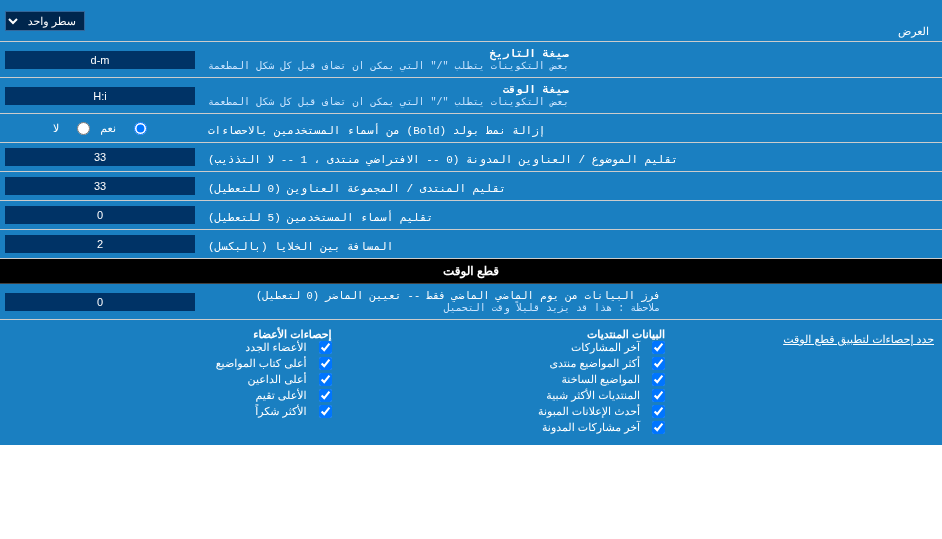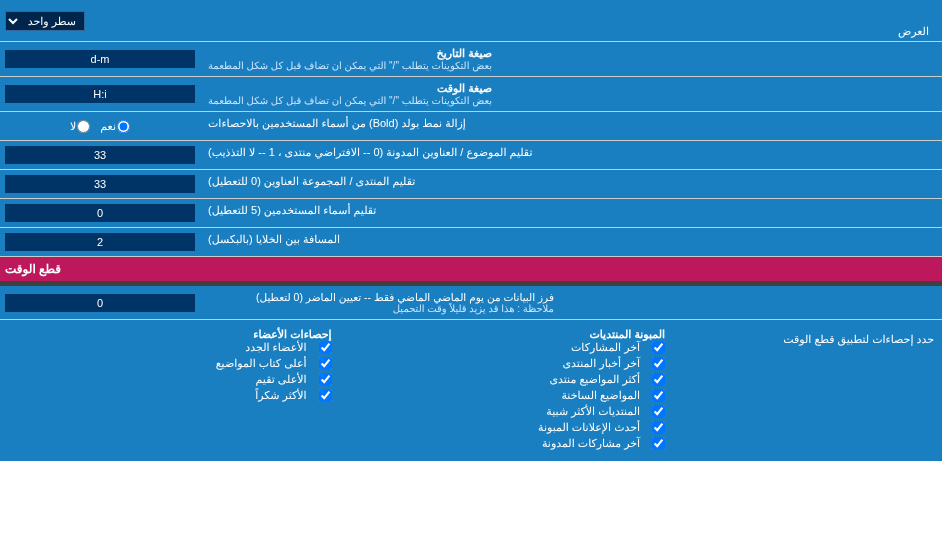--- a/index.html
+++ b/index.html
@@ -19,23 +19,24 @@
     }
 
     .label-cell {
       flex: 1;
       background: #1a7fc1;
       color: #fff;
       padding: 5px 8px;
       text-align: right;
       font-size: 11px;
       display: flex;
-      align-items: flex-start;
+      align-items: flex-end;
       justify-content: flex-end;
       min-height: 28px;
+      font-family: Liberation Mono, monospace;
     }
 
     .input-cell {
       width: 200px;
       background: #1a7fc1;
       padding: 3px 5px;
       display: flex;
       align-items: center;
       justify-content: center;
     }
@@ -44,44 +45,44 @@
       background: #003366;
       color: #fff;
       border: none;
       padding: 3px 6px;
       width: 100%;
       text-align: center;
       font-size: 11px;
     }
 
     .section-header {
-      background: #be185d;
-      color: #fff;
-      text-align: left;
+      background: #000000;
+      color: #fff;
+      text-align: center;
       padding: 5px;
       font-weight: bold;
       font-size: 12px;
-      border-bottom: 5px solid #404040;
+      border-bottom: 1px solid #404040;
       width: 100%;
     }
 
     .radio-cell {
       display: flex;
       align-items: center;
       gap: 10px;
       justify-content: center;
       direction: rtl;
     }
 
     .radio-label {
       color: #fff;
       font-size: 11px;
       display: flex;
       align-items: center;
-      gap: 1px;
+      gap: 18px;
     }
 
     .bottom-section {
       background: #1a7fc1;
       padding: 8px;
       display: flex;
       flex-direction: row;
       gap: 10px;
       direction: rtl;
     }
@@ -115,20 +116,21 @@
       flex: 0.8;
       display: flex;
       align-items: flex-start;
       padding-top: 5px;
     }
 
     .bottom-label-text {
       color: #fff;
       font-size: 11px;
       text-align: left;
+      text-decoration: underline;
     }
 
     .first-row-select {
       background: #1a7fc1;
       display: flex;
       justify-content: flex-end;
       align-items: center;
       padding: 3px 5px;
       border-bottom: 1px solid #ccc;
       gap: 8px;
@@ -249,28 +251,24 @@
   </div>
 </div>
 
 <div class="bottom-section">
 
   <div class="bottom-label-col">
     <span class="bottom-label-text">حدد إحصاءات لتطبيق قطع الوقت</span>
   </div>
 
   <div class="bottom-col">
-    <div class="bottom-col-title">المبونة المنتديات</div>
+    <div class="bottom-col-title">البيانات المنتديات</div>
     <div class="checkbox-item">
       <input type="checkbox" checked="" style="">
       <span>آخر المشاركات</span>
-    </div>
-    <div class="checkbox-item">
-      <input type="checkbox" checked="" style="">
-      <span>آخر أخبار المنتدى</span>
     </div>
     <div class="checkbox-item">
       <input type="checkbox" checked="" style="">
       <span>أكثر المواضيع منتدى</span>
     </div>
     <div class="checkbox-item">
       <input type="checkbox" checked="" style="">
       <span>المواضيع الساخنة</span>
     </div>
     <div class="checkbox-item">
@@ -292,20 +290,24 @@
     <div class="checkbox-item">
       <input type="checkbox" checked="" style="">
       <span>الأعضاء الجدد</span>
     </div>
     <div class="checkbox-item">
       <input type="checkbox" checked="" style="">
       <span>أعلى كتاب المواضيع</span>
     </div>
     <div class="checkbox-item">
       <input type="checkbox" checked="" style="">
+      <span>أعلى الداعين</span>
+    </div>
+    <div class="checkbox-item">
+      <input type="checkbox" checked="" style="">
       <span>الأعلى تقيم</span>
     </div>
     <div class="checkbox-item">
       <input type="checkbox" checked="" style="">
       <span>الأكثر شكراً</span>
     </div>
   </div>
 </div>
 
 </body></html>

